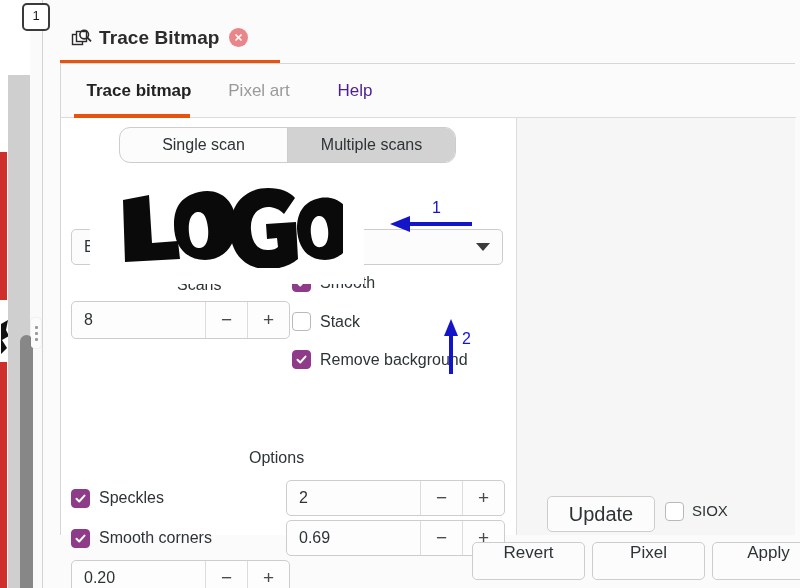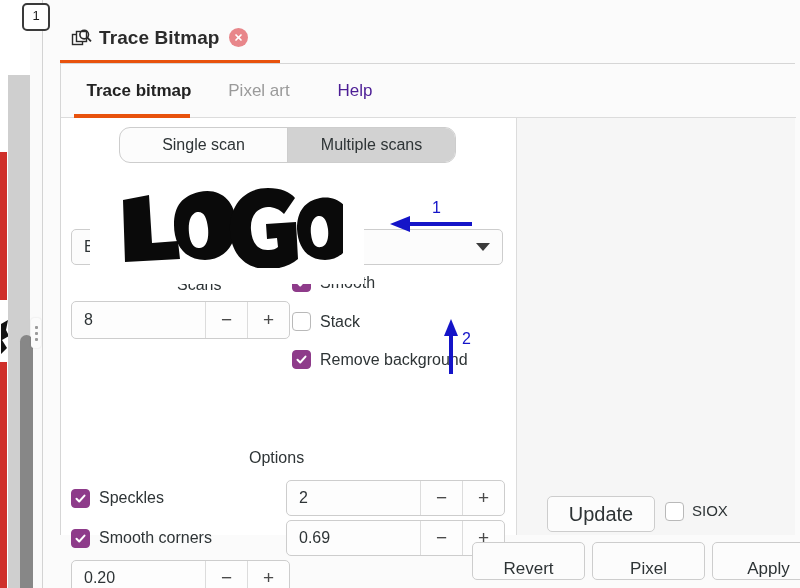--- a/index.html
+++ b/index.html
@@ -106,21 +106,21 @@
   
   #update-btn{position:absolute;left:504px;top:496px;width:108px;height:36px;background:#fcfcfc;
     border:1px solid #cdcdcd;border-radius:5px;display:flex;align-items:center;justify-content:center;
     font-size:20px;color:#2e3436;cursor:pointer;box-sizing:border-box;}
   #siox{position:absolute;left:622px;top:502px;display:flex;align-items:flex-start;gap:8px;}
   #siox .cblabel{font-size:15px;}
 
   
   #actionbar{position:absolute;left:17px;top:537px;width:735px;height:48px;}
   .act{position:absolute;top:5px;height:38px;background:#fcfcfc;border:1px solid #cdcdcd;border-radius:5px;
-    display:flex;align-items:flex-end;justify-content:center;font-size:17px;color:#2e3436;cursor:pointer;
+    display:flex;align-items:flex-start;justify-content:center;font-size:17px;color:#2e3436;cursor:pointer;
     box-sizing:border-box;}
   #act-revert{left:412px;width:113px;}
   #act-stop{left:532px;width:113px;}
   #act-apply{left:652px;width:113px;}
 
   
   #ann1{position:absolute;left:388px;top:212px;width:84px;height:24px;}
   #ann1-num{position:absolute;left:432px;top:199px;font-size:16px;color:#1414c8;}
   #ann2{position:absolute;left:440px;top:318px;width:24px;height:56px;}
   #ann2-num{position:absolute;left:462px;top:330px;font-size:16px;color:#1414c8;}

